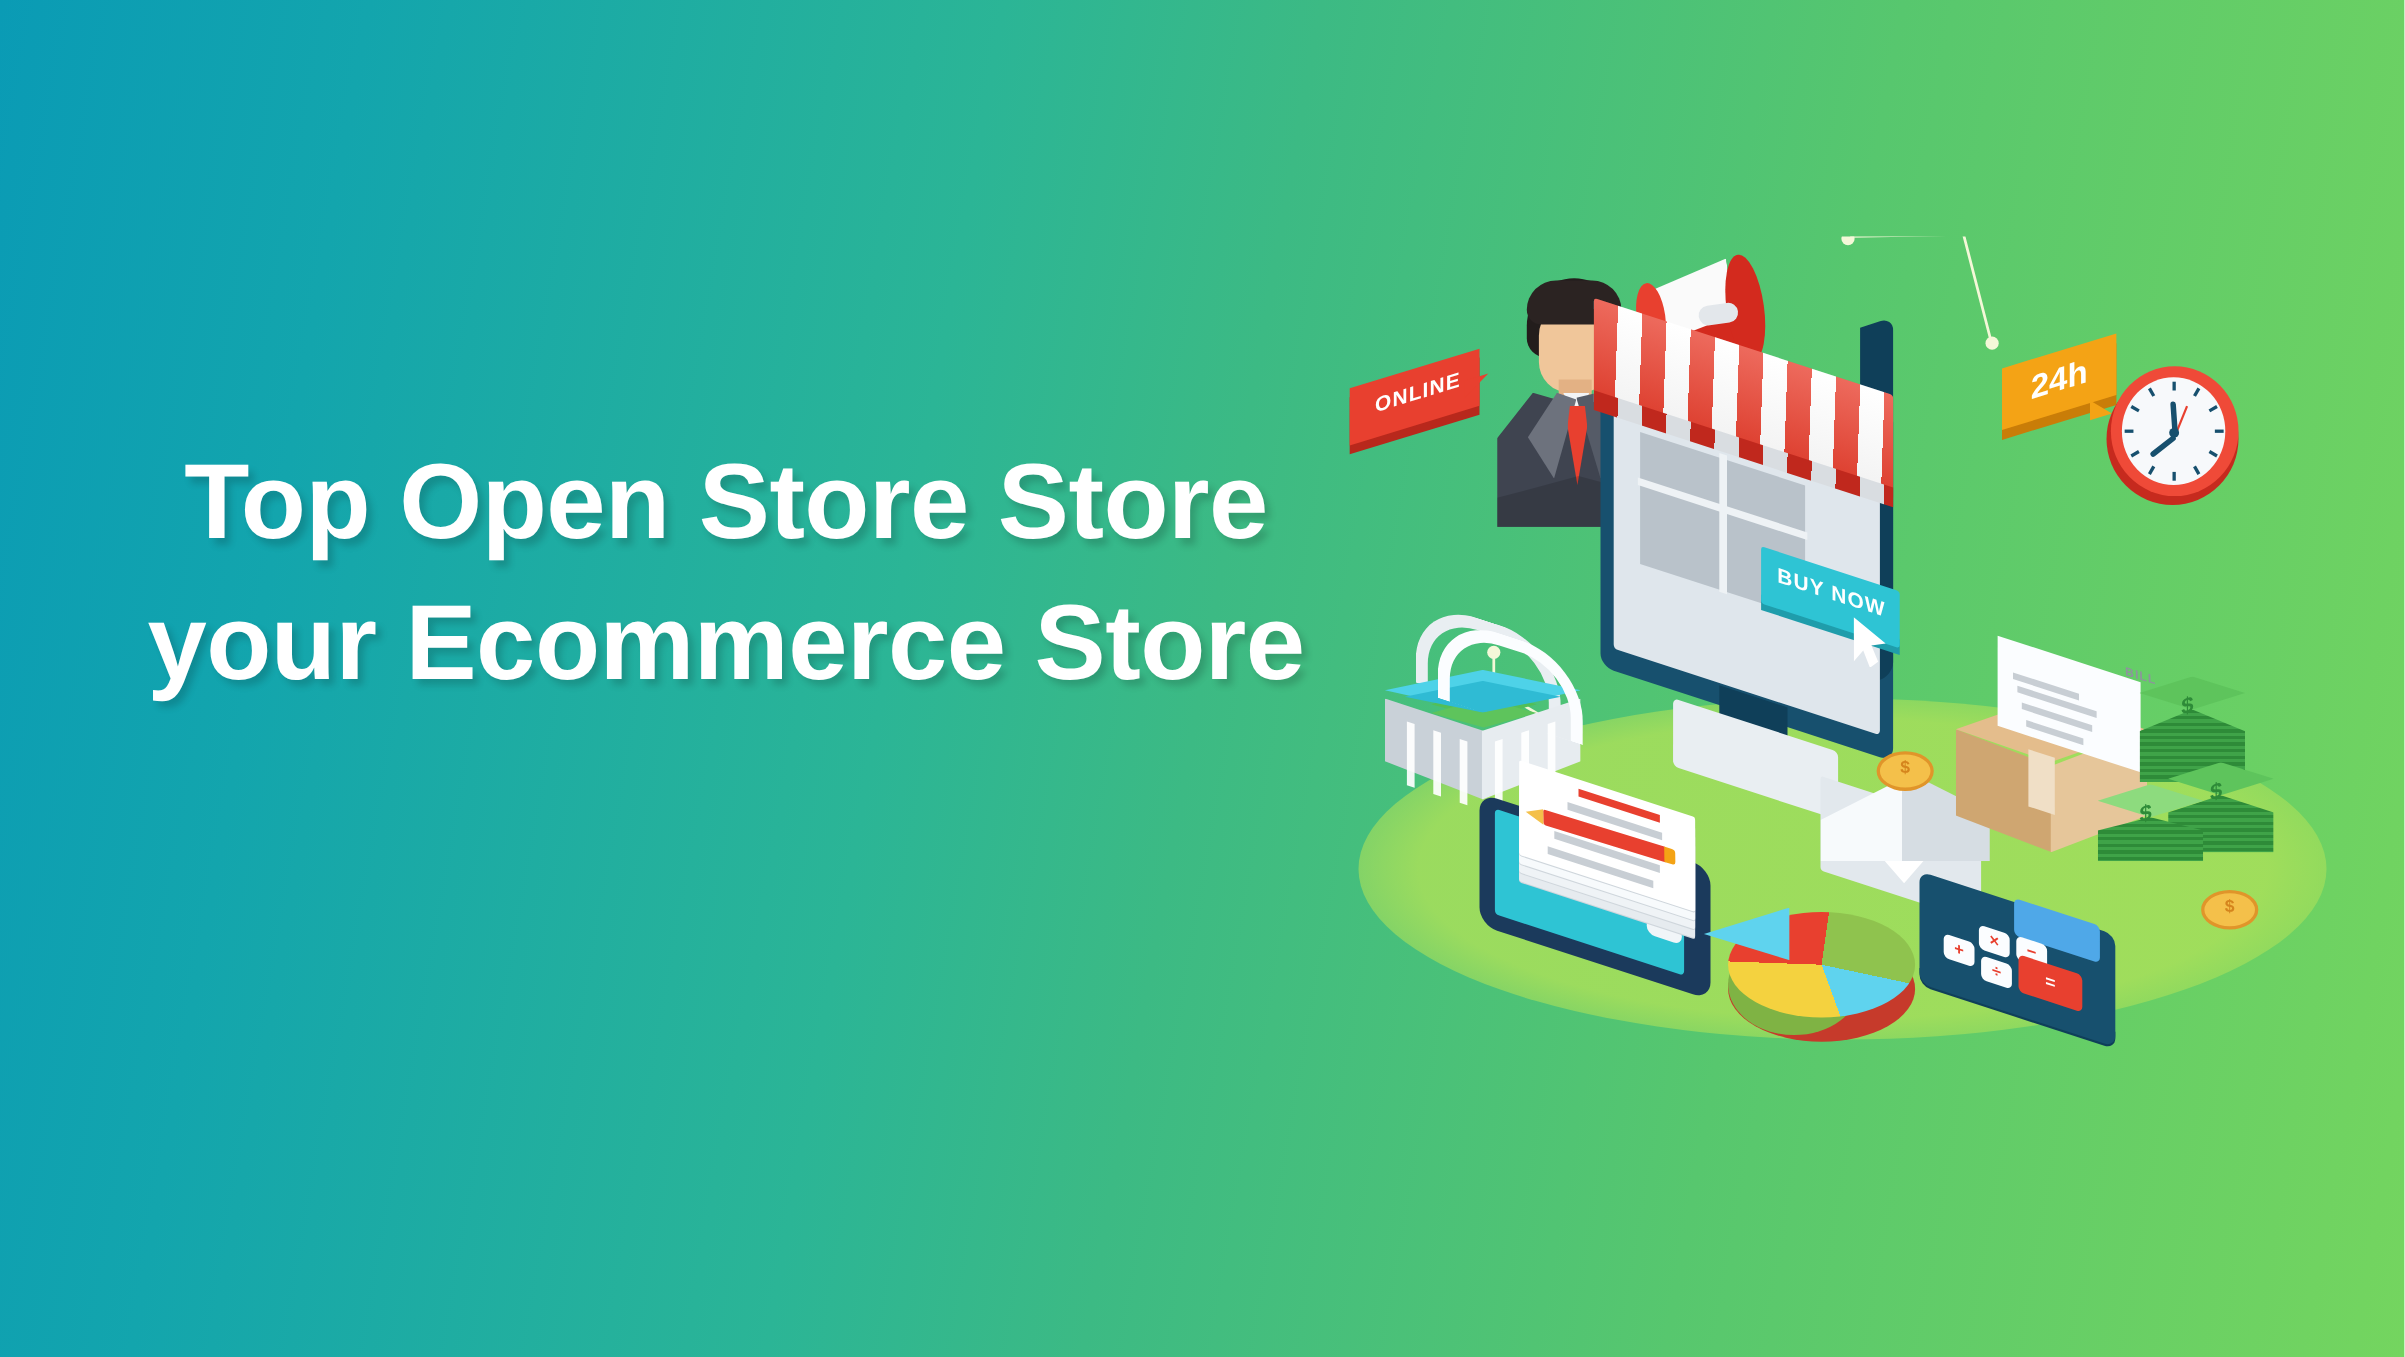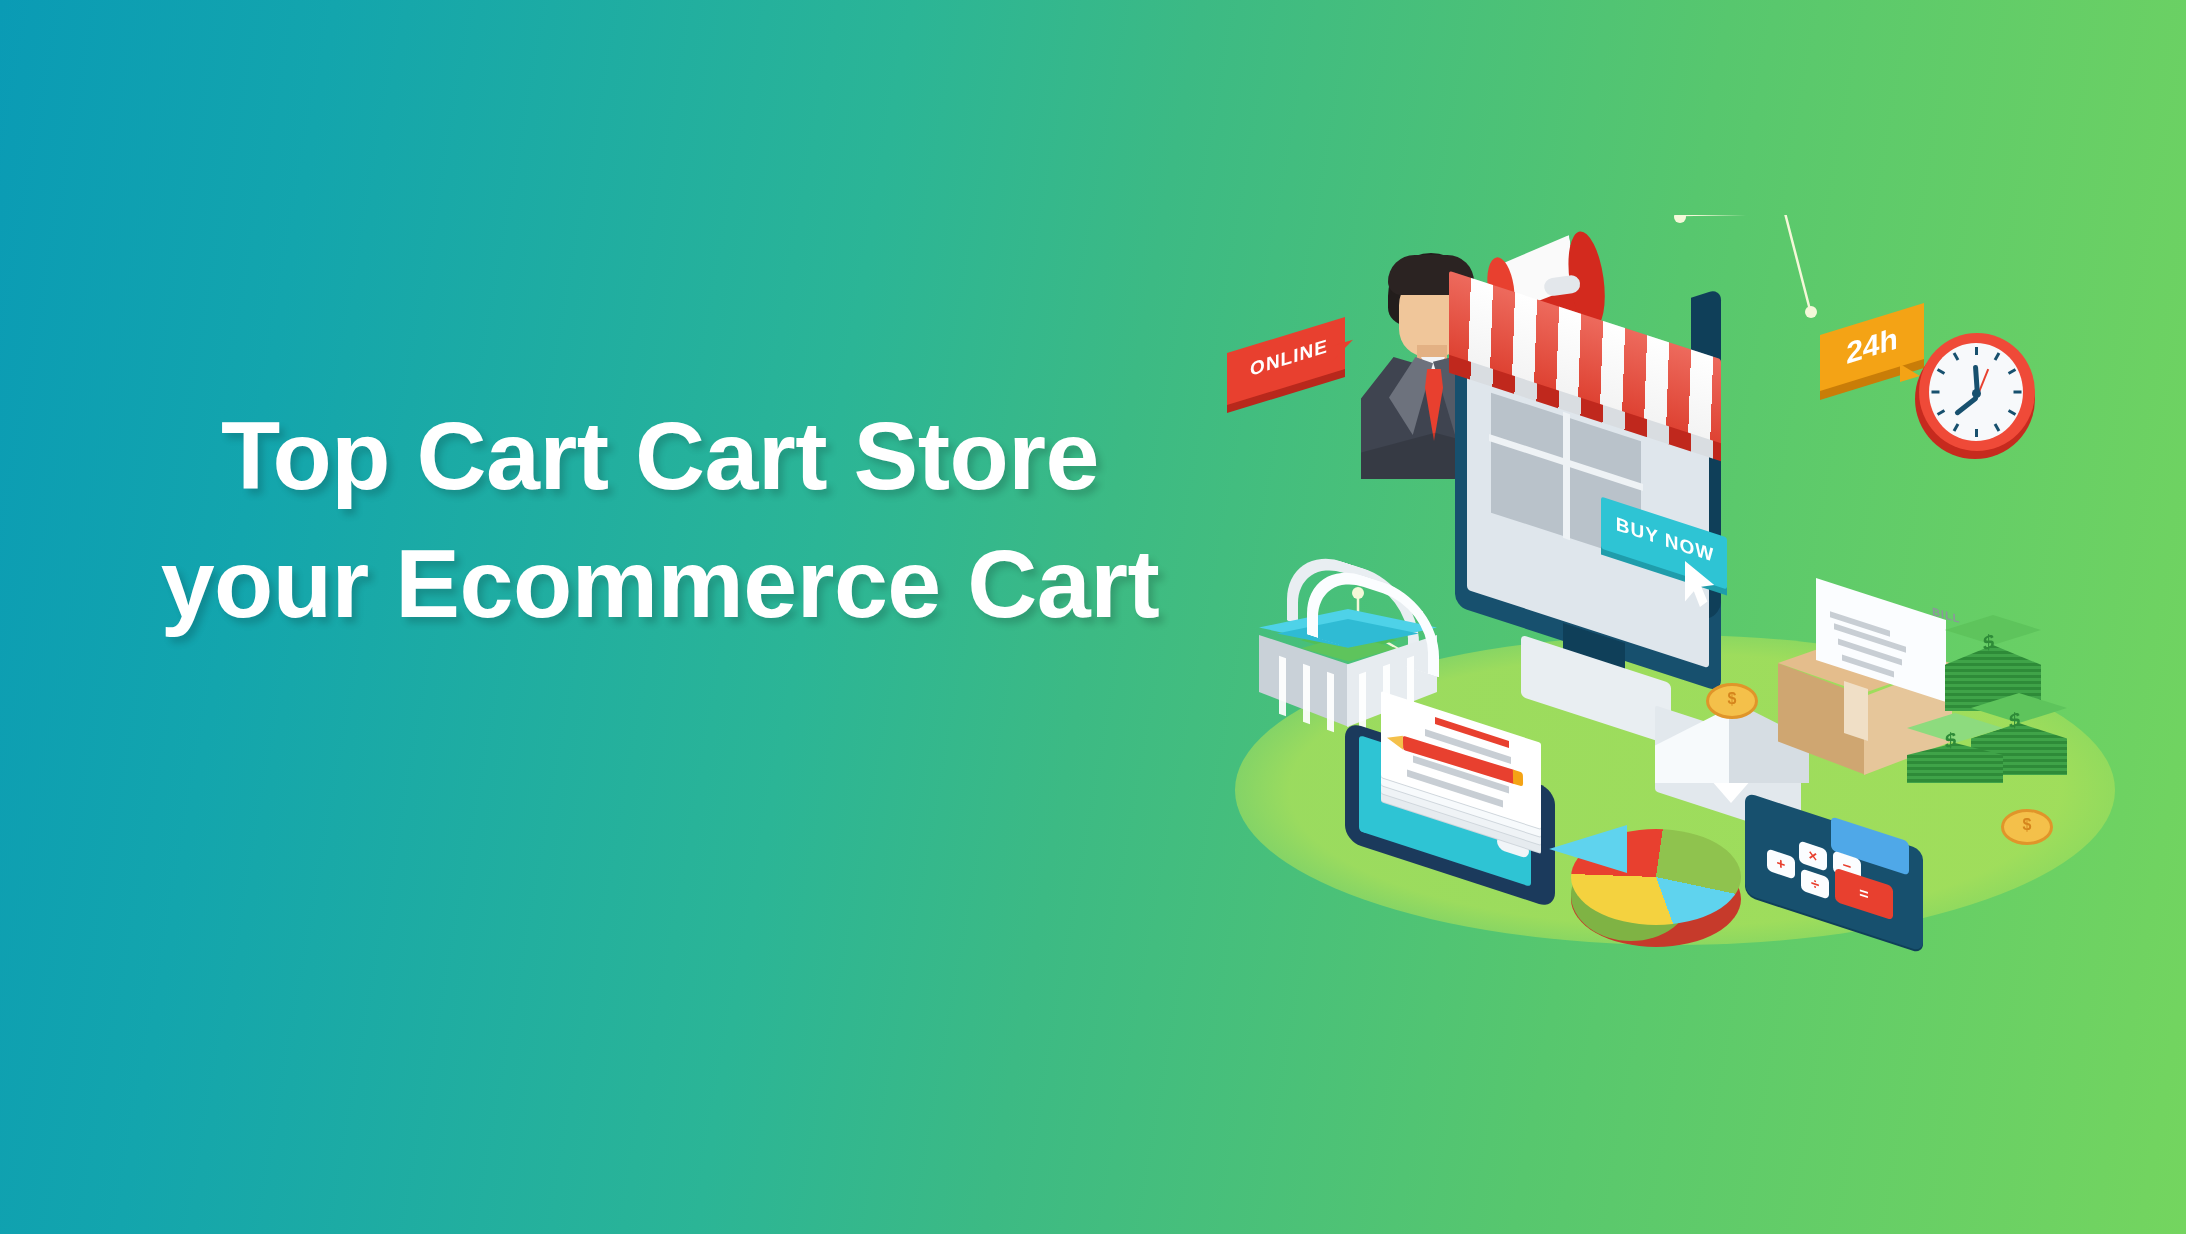--- a/index.html
+++ b/index.html
@@ -445,22 +445,22 @@
 
   
   .connector { position:absolute; stroke:#f4f8d8; fill:none; stroke-width:2.5; }
 </style>
 </head>
 <body>
 
 <div id="banner">
 
   <div id="headline">
-    <span class="hl-line" id="hl1">Top Cart Cart Store</span>
-    <span class="hl-line" id="hl3">your Ecommerce Cart</span>
+    <span class="hl-line" id="hl1">Top Open Store Store</span>
+    <span class="hl-line" id="hl3">your Ecommerce Store</span>
   </div>
 
   <div id="illo">
 
     <div class="ground"></div>
 
     <svg style="position:absolute;left:0;top:0;width:920px;height:720px;pointer-events:none">
       <path class="connector" d="M133 380 L133 410 L200 450"></path>
       <circle cx="133" cy="378" r="6" fill="#f4f8d8"></circle>
       <circle cx="201" cy="452" r="6" fill="#f4f8d8"></circle>

